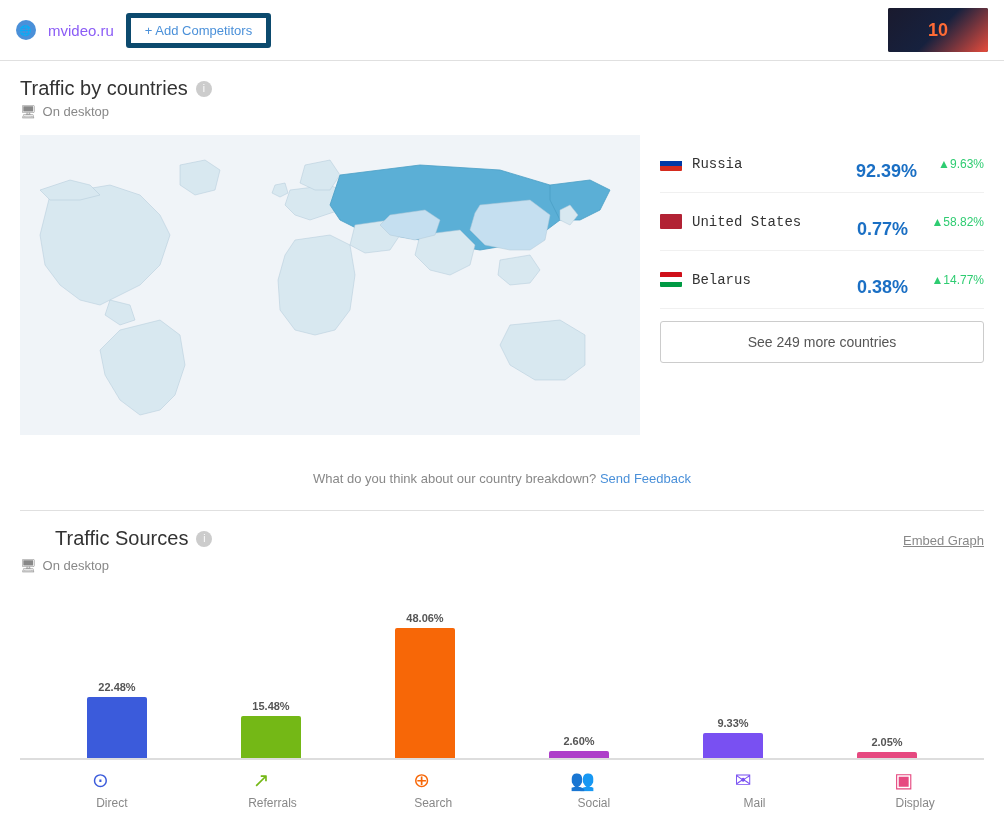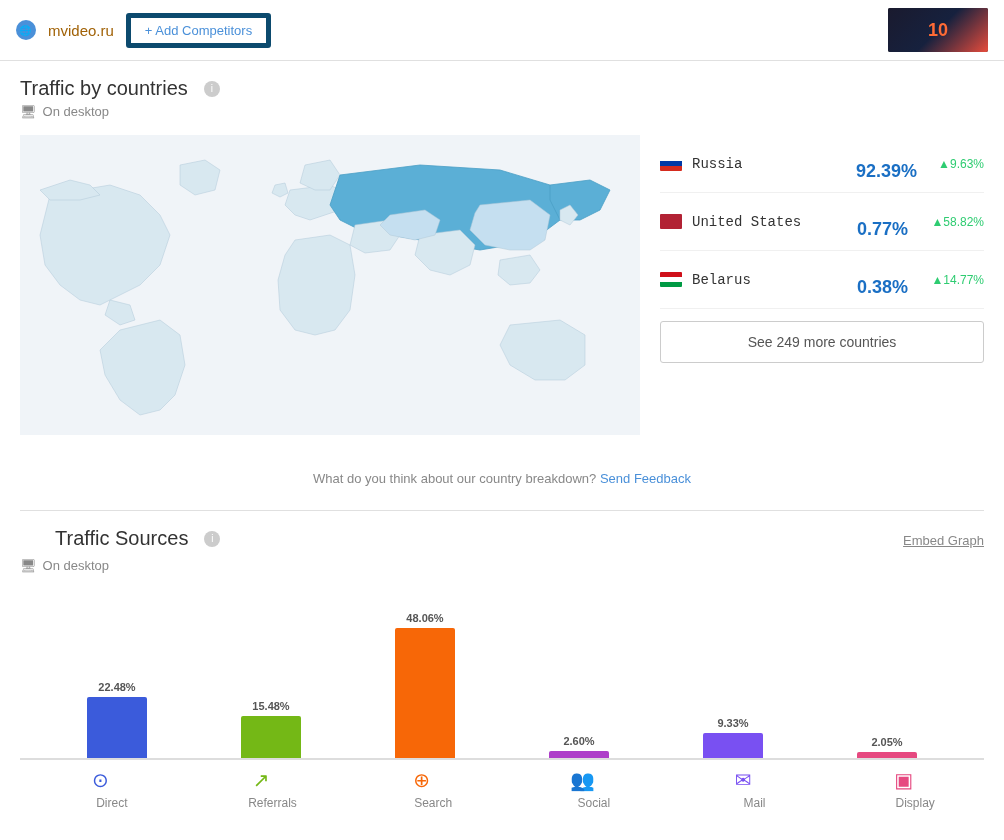--- a/index.html
+++ b/index.html
@@ -3,31 +3,31 @@
   <meta charset="utf-8">
   <style>
     * { box-sizing: border-box; margin: 0; padding: 0; }
     body { font-family: Arial, sans-serif; background: #fff; color: #333; font-size: 14px; }
     
     
     .header { display: flex; align-items: center; padding: 8px 16px; border-bottom: 1px solid #e0e0e0; justify-content: space-between; }
     .header-left { display: flex; align-items: center; gap: 12px; }
     .site-icon { width: 20px; height: 20px; background: #4a90d9; border-radius: 50%; display: inline-flex; align-items: center; justify-content: center; color: white; font-size: 10px; }
     .site-name { font-size: 15px; color: #333; font-weight: normal; }
-    .site-name a { color: #a16207; text-decoration: none; }
+    .site-name a { color: #8b5cf6; text-decoration: none; }
     .add-competitors-btn { background: white; border: 5px solid #0c4a6e; color: #4a90d9; padding: 5px 14px; border-radius: 3px; cursor: pointer; font-size: 13px; }
     .header-right { width: 100px; height: 44px; background: #222; border-radius: 2px; overflow: hidden; display: flex; align-items: center; justify-content: center; }
     .thumbnail { width: 100%; height: 100%; background: linear-gradient(135deg, #1a1a2e 0%, #16213e 50%, #e74c3c 100%); position: relative; display: flex; align-items: center; justify-content: center; }
     .thumbnail-text { color: #ff6b35; font-size: 18px; font-weight: bold; }
 
     
     .main { padding: 16px 20px; }
 
     
-    .section-header { display: flex; align-items: center; gap: 16px; margin-bottom: 4px; }
+    .section-header { display: flex; align-items: center; gap: 8px; margin-bottom: 4px; }
     .section-title { font-size: 20px; font-weight: normal; color: #333; }
     .info-icon { width: 16px; height: 16px; border-radius: 50%; background: #ccc; color: white; font-size: 10px; display: inline-flex; align-items: center; justify-content: center; cursor: pointer; }
     .on-desktop { display: flex; align-items: center; gap: 6px; color: #888; font-size: 13px; margin-bottom: 16px; }
     .desktop-icon { color: #888; }
 
     
     .map-countries-layout { display: flex; gap: 20px; align-items: flex-start; margin-bottom: 20px; }
     
     
     .map-container { flex: 0 0 620px; height: 300px; position: relative; }

